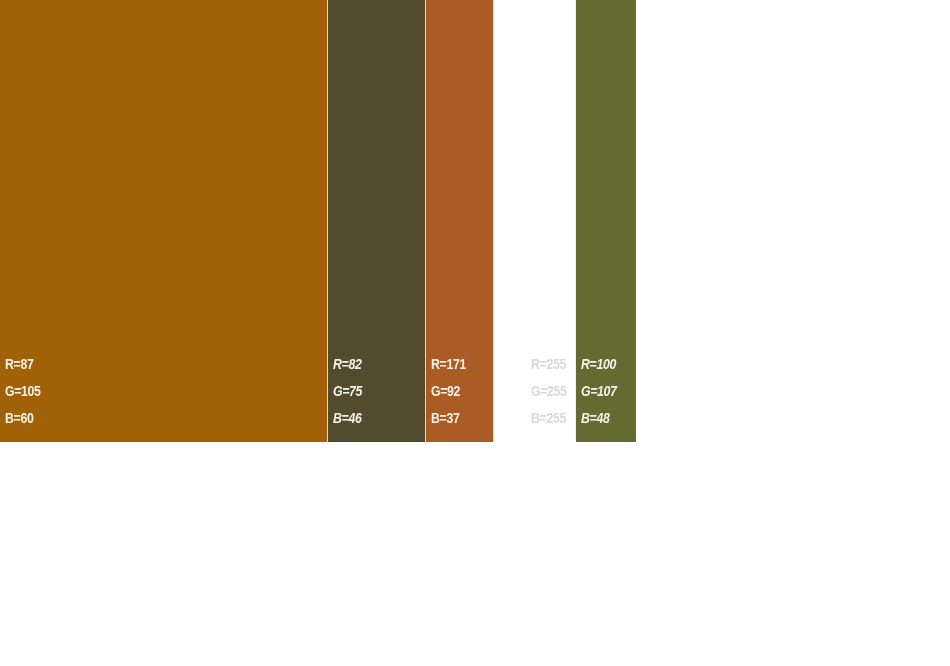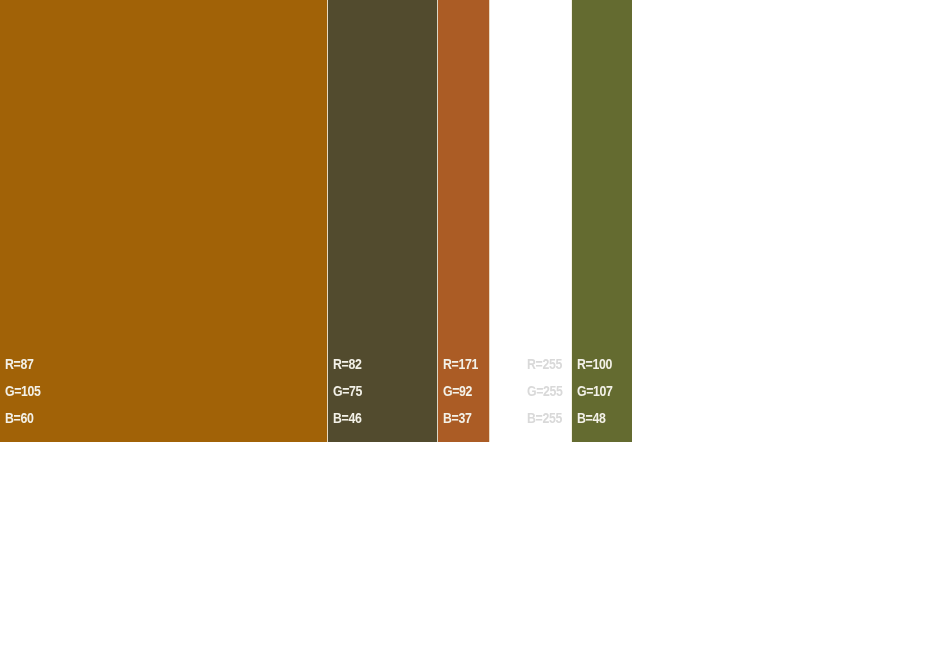--- a/index.html
+++ b/index.html
@@ -67,41 +67,41 @@
 <body>
 
 <div id="palette-board" style="background: rgb(255, 255, 255);">
     <div class="swatch" style="width: 328px; background: #a16207;">
       <div class="swatch-readout">
         <span class="channel-line" style="color: rgb(243, 241, 232);">R=87</span>
         <span class="channel-line" style="color: rgb(243, 241, 232);">G=105</span>
         <span class="channel-line" style="color: rgb(243, 241, 232);">B=60</span>
       </div>
     </div>
-    <div class="swatch" style="width: 110px; background: rgb(82, 75, 46);">
+    <div class="swatch" style="width: 98px; background: rgb(82, 75, 46); font-style: italic;">
       <div class="swatch-readout">
         <span class="channel-line" style="color: rgb(243, 241, 232);">R=82</span>
         <span class="channel-line" style="color: rgb(243, 241, 232);">G=75</span>
         <span class="channel-line" style="color: rgb(243, 241, 232);">B=46</span>
       </div>
     </div>
-    <div class="swatch" style="width: 52px; background: rgb(171, 92, 37);">
+    <div class="swatch" style="width: 68px; background: rgb(171, 92, 37);">
       <div class="swatch-readout">
         <span class="channel-line" style="color: rgb(243, 241, 232);">R=171</span>
         <span class="channel-line" style="color: rgb(243, 241, 232);">G=92</span>
         <span class="channel-line" style="color: rgb(243, 241, 232);">B=37</span>
       </div>
     </div>
     <div class="swatch light-face" style="width: 50px; background: rgb(255, 255, 255); margin-left: 32px;">
       <div class="swatch-readout">
         <span class="channel-line" style="color: rgb(217, 217, 217);">R=255</span>
         <span class="channel-line" style="color: rgb(217, 217, 217);">G=255</span>
         <span class="channel-line" style="color: rgb(217, 217, 217);">B=255</span>
       </div>
     </div>
-    <div class="swatch" style="width: 60px; background: rgb(100, 107, 48);">
+    <div class="swatch" style="width: 60px; background: rgb(100, 107, 48); font-style: italic;">
       <div class="swatch-readout">
         <span class="channel-line" style="color: rgb(243, 241, 232);">R=100</span>
         <span class="channel-line" style="color: rgb(243, 241, 232);">G=107</span>
         <span class="channel-line" style="color: rgb(243, 241, 232);">B=48</span>
       </div>
     </div>
   </div>
 
 </body></html>

